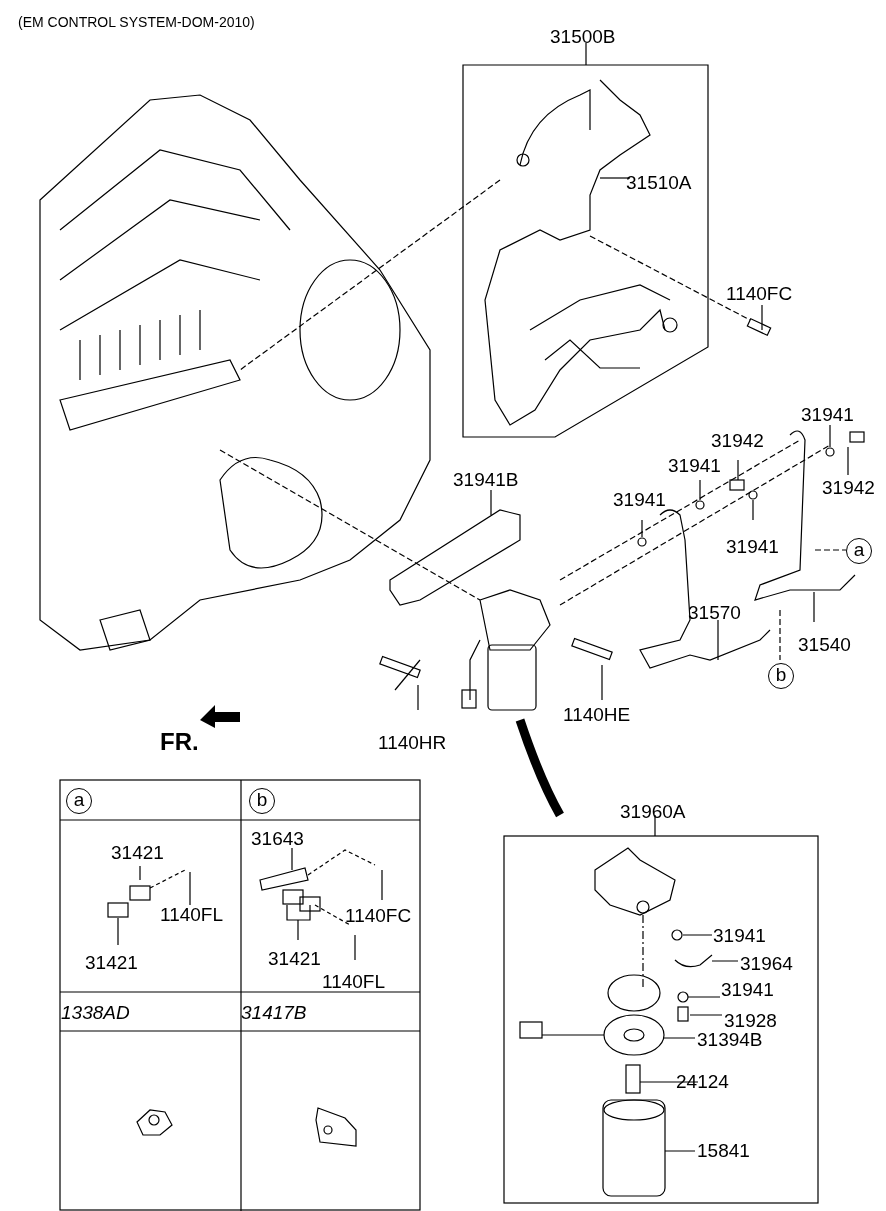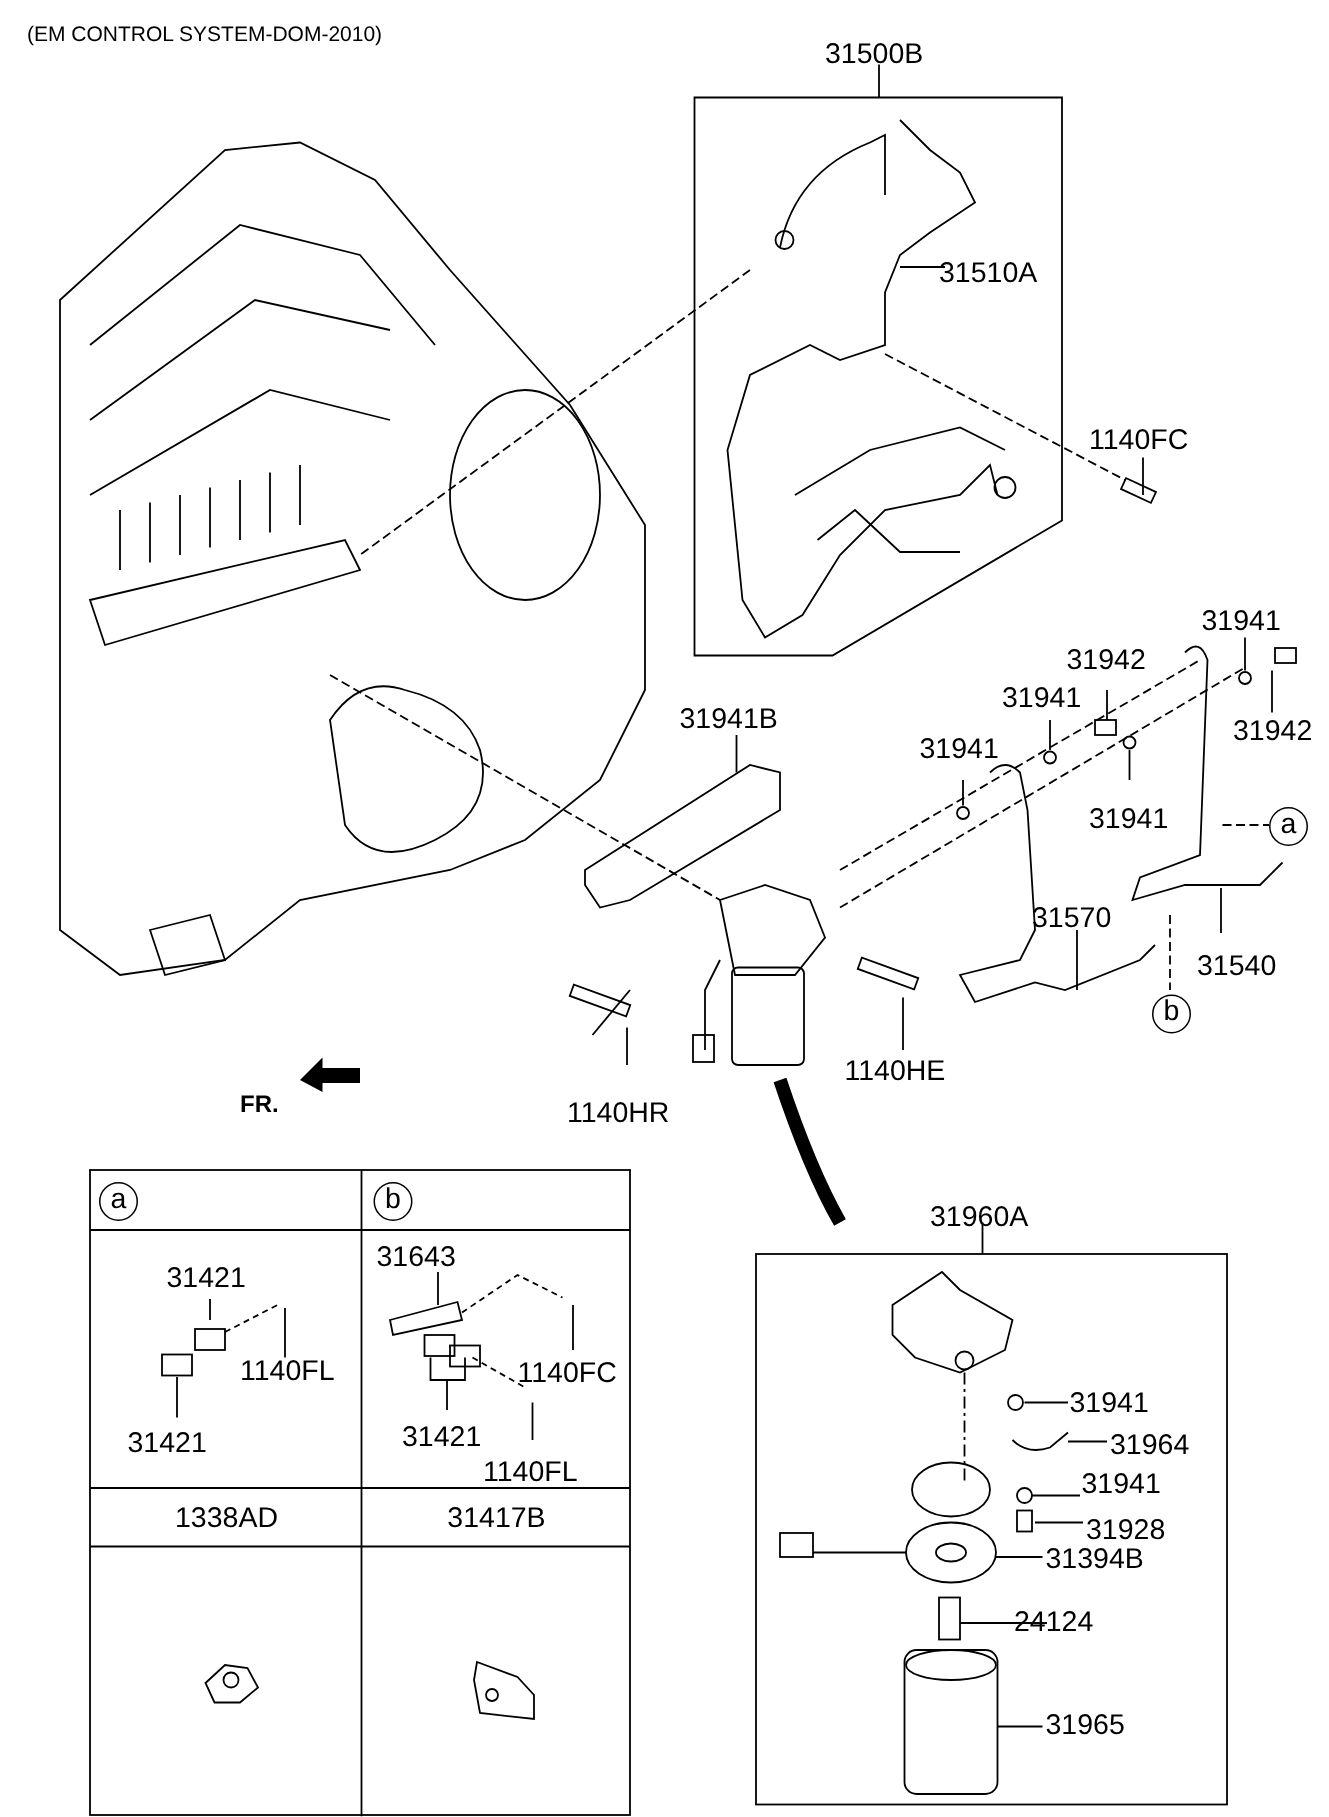--- a/index.html
+++ b/index.html
@@ -1,22 +1,22 @@
 <!DOCTYPE html>
 <html><head>
 <meta charset="utf-8">
 <style>
   html,body{margin:0;padding:0;background:#fff;}
   body{width:886px;height:1211px;position:relative;overflow:hidden;font-family:"Liberation Sans",sans-serif;color:#000;}
   .lbl{position:absolute;font-size:19px;line-height:1;white-space:nowrap;}
   .title{position:absolute;left:18px;top:14px;font-size:14px;}
   svg.art{position:absolute;left:0;top:0;}
-  .fr{position:absolute;left:160px;top:728px;font-size:16px;font-weight:bold;}
+  .fr{position:absolute;left:160px;top:728px;font-size:24px;font-weight:bold;}
   .circ{position:absolute;width:24px;height:24px;border:1.3px solid #000;border-radius:50%;font-size:19px;text-align:center;line-height:22px;}
-  .cell-lbl{position:absolute;font-size:19px;text-align:center;width:180px;}
+  .cell-lbl{position:absolute;font-size:19px;text-align:left;width:180px;font-style:italic;}
 </style>
 </head>
 <body>
 
 <div class="title">(EM CONTROL SYSTEM-DOM-2010)</div>
 
 <svg class="art" width="886" height="1211" fill="none" stroke="#000" stroke-width="1.2">
 
   <g>
     <path d="M40 200 L150 100 L200 95 L250 120 L300 180 L380 270 L430 350 L430 460 L400 520 L350 560 L300 580 L200 600 L150 640 L80 650 L40 620 Z"></path>
@@ -177,13 +177,13 @@
 <div class="cell-lbl" style="left:61px;top:1002px;">1338AD</div>
 <div class="cell-lbl" style="left:241px;top:1002px;">31417B</div>
 
 <div class="lbl" style="left:620px;top:802px;text-align:right;">31960A</div>
 <div class="lbl" style="left:713px;top:926px;">31941</div>
 <div class="lbl" style="left:740px;top:954px;">31964</div>
 <div class="lbl" style="left:721px;top:980px;">31941</div>
 <div class="lbl" style="left:724px;top:1011px;">31928</div>
 <div class="lbl" style="left:697px;top:1030px;">31394B</div>
 <div class="lbl" style="left:676px;top:1072px;">24124</div>
-<div class="lbl" style="left:697px;top:1141px;">31965</div>
+<div class="lbl" style="left:697px;top:1141px;">15841</div>
 
 </body></html>

